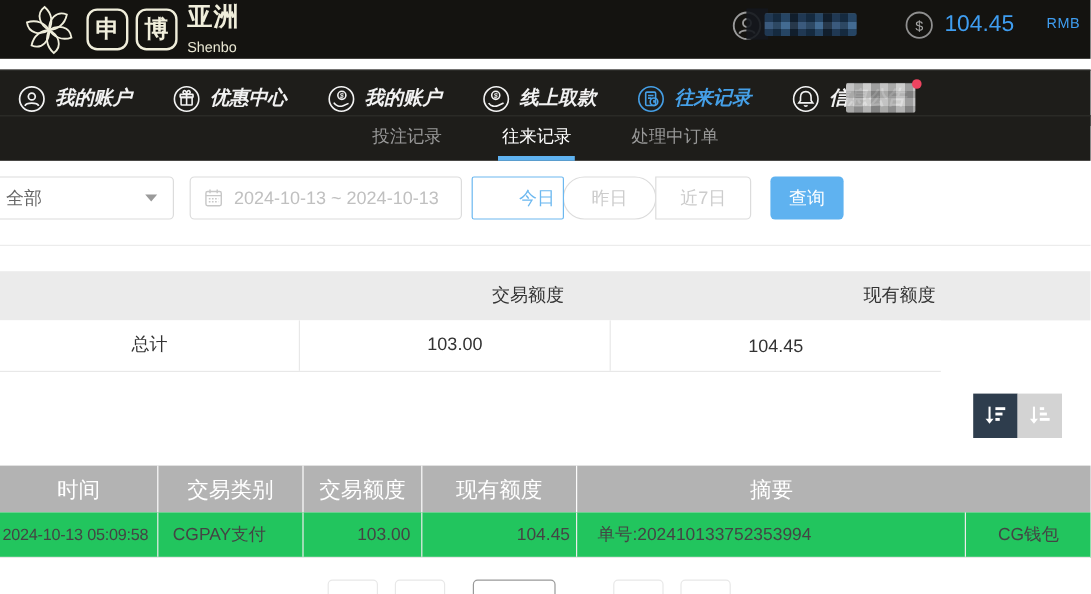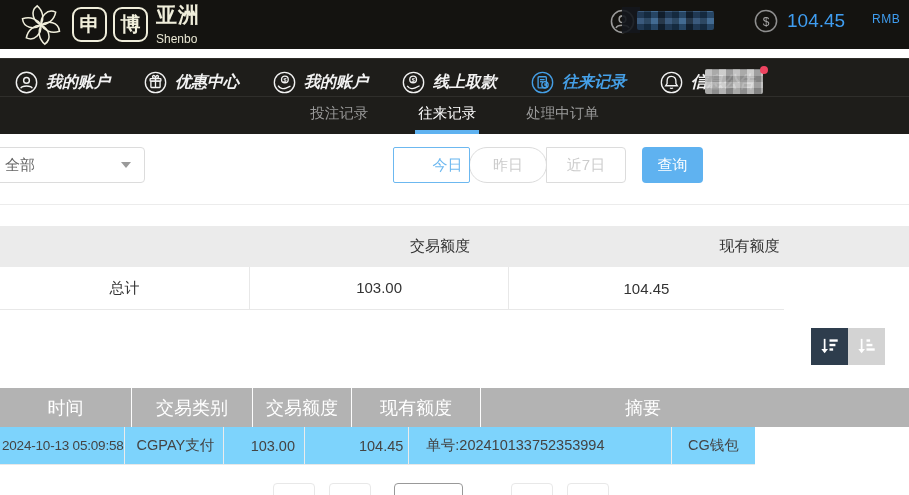--- a/index.html
+++ b/index.html
@@ -87,21 +87,21 @@
 
   
   .sorts { position:absolute; left:811px; top:328px; display:flex; }
   .sortbtn { width:37px; height:37px; display:flex; align-items:center; justify-content:center; cursor:pointer; }
   .sortbtn.dark { background:#2e3d4d; }
   .sortbtn.light { background:#d3d3d3; }
 
   
   .tbl-head { position:absolute; left:0; top:388px; width:909px; height:39px; background:#b3b3b3;
               display:flex; align-items:center; color:#fff; font-size:18px; }
-  .tbl-row  { position:absolute; left:0; top:427px; width:755px; height:38px; background:#7dd3fc;
+  .tbl-row  { position:absolute; left:0; top:427px; width:909px; height:38px; background:#22c55e;
               border-bottom:1px solid #e8e8e8; display:flex; align-items:center;
               color:#444; font-size:14.5px; }
   .c1 { width:132px; } .c2 { width:121px; } .c3 { width:99px; }
   .c4 { width:129px; } .c5 { width:324px; } .c6 { width:104px; }
   .tbl-head > div { text-align:center; height:100%; display:flex; align-items:center; justify-content:center; }
   .tbl-head > div:not(:last-child) { border-right:1px solid #fdfdfd; }
   .tbl-row > div { height:100%; display:flex; align-items:center; }
   .tbl-row > div:not(:last-child) { border-right:1px solid #ebebeb; }
   .cell-time { padding-left:2px; font-size:13.5px; letter-spacing:-.2px; white-space:nowrap; }
   .cell-type { padding-left:12px; }
@@ -257,20 +257,33 @@
     <div class="subtab">投注记录</div>
     <div class="subtab active">往来记录</div>
     <div class="subtab">处理中订单</div>
   </div>
 
   <div class="sel">
     <span>全部</span>
     <span class="caret"></span>
   </div>
 
+  <div class="daterange">
+    <span>
+      <svg width="16" height="16" viewBox="0 0 16 16" fill="none" stroke="#c8c8c8" stroke-width="1.2">
+        <rect x="1.6" y="2.6" width="12.8" height="11.8" rx="1.4"></rect>
+        <line x1="1.6" y1="6" x2="14.4" y2="6"></line>
+        <line x1="5" y1="1" x2="5" y2="4"></line>
+        <line x1="11" y1="1" x2="11" y2="4"></line>
+        <line x1="4" y1="8.6" x2="12" y2="8.6" stroke-dasharray="1.4 1.2"></line>
+        <line x1="4" y1="11.2" x2="12" y2="11.2" stroke-dasharray="1.4 1.2"></line>
+      </svg>
+    </span>
+    <span>2024-10-13 ~ 2024-10-13</span>
+  </div>
 
   <div class="quick">
     <div class="qbtn b1 active">今日</div>
     <div class="qbtn b2">昨日</div>
     <div class="qbtn b3">近7日</div>
   </div>
 
   <button class="searchbtn">查询</button>
 
   <div class="hr1"></div>

